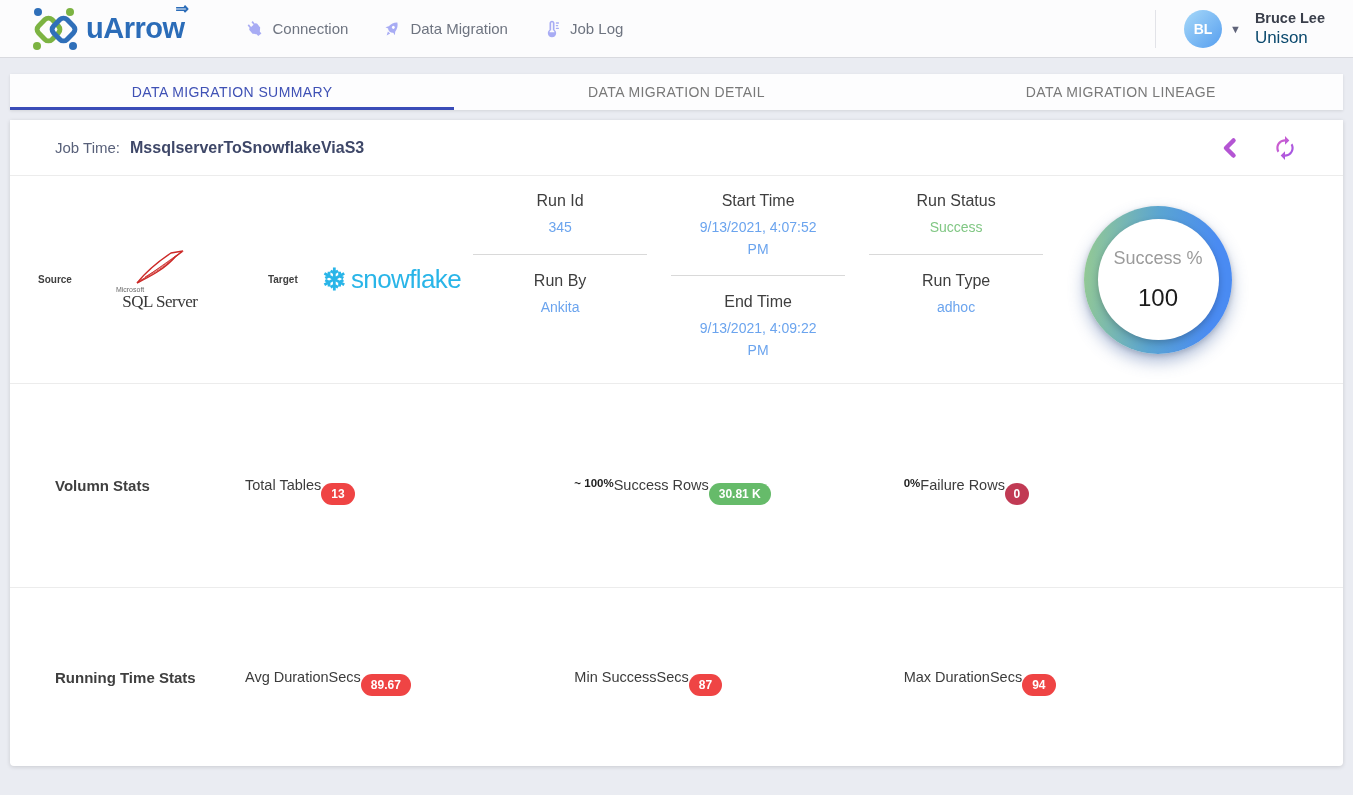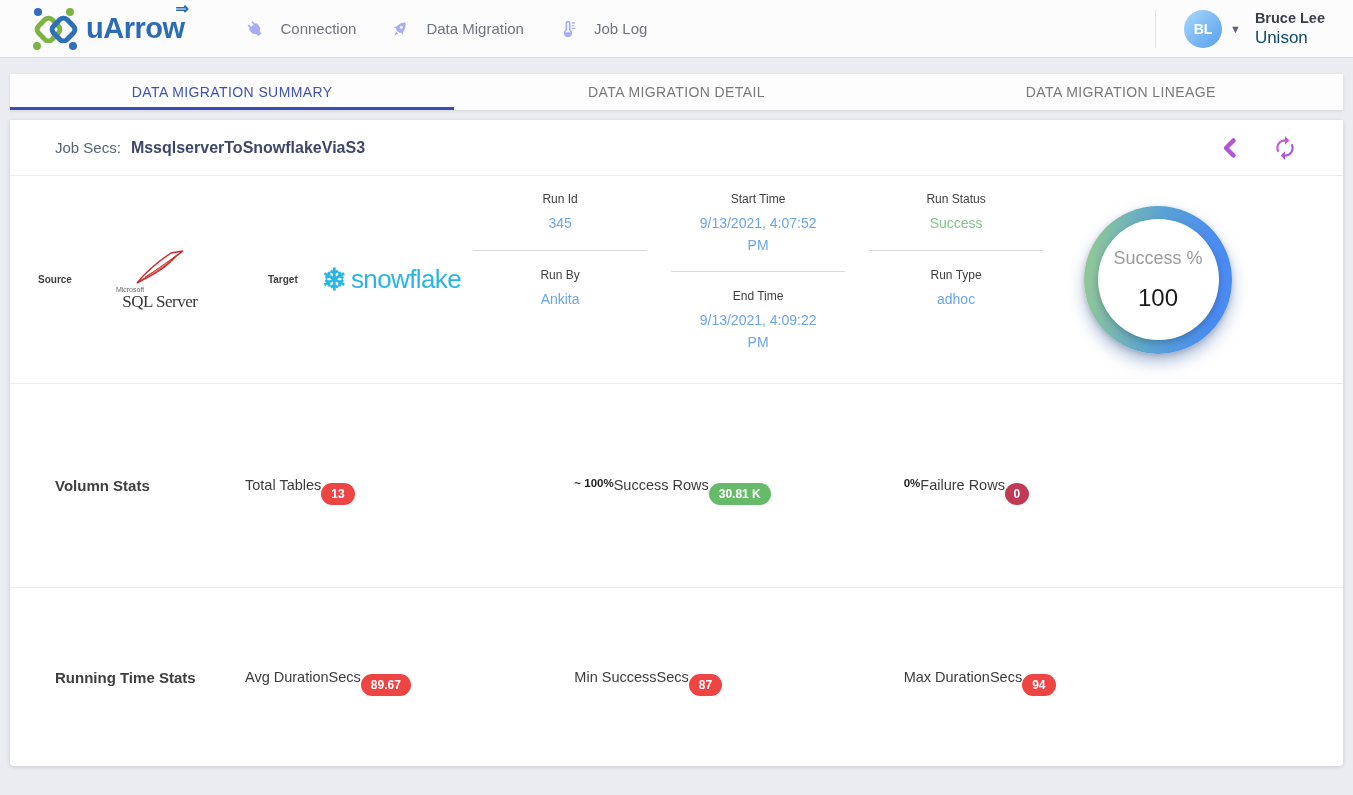--- a/index.html
+++ b/index.html
@@ -7,21 +7,21 @@
     font-family:"Liberation Sans", sans-serif; background:#eaecf2; }
 
   
   .header { height:58px; background:#fcfcfd; display:flex; align-items:center;
     padding:0 28px 0 30px; border-bottom:1px solid #d9dadf; }
   .logo { display:flex; align-items:center; gap:4px; }
   .logo-text { font-size:29px; font-weight:bold; color:#2b6cb8; letter-spacing:-0.5px; position:relative; }
   .logo-w { position:relative; }
   .logo-arrow { position:absolute; top:-13px; right:-4px; font-size:16px; font-weight:bold; color:#2b6cb8; }
   .nav { display:flex; align-items:center; gap:34px; margin-left:60px; }
-  .nav-item { display:flex; align-items:center; gap:16px; color:#6e7480; font-size:15px; cursor:pointer; }
+  .nav-item { display:flex; align-items:center; gap:8px; color:#6e7480; font-size:15px; cursor:pointer; }
   .nav-item svg { display:block; }
   .user-area { margin-left:auto; display:flex; align-items:center; }
   .user-sep { width:1px; height:38px; background:#e2e3e8; margin-right:28px; }
   .avatar { width:38px; height:38px; border-radius:50%;
     background:linear-gradient(135deg,#9fd3f8 10%,#5ea4f0 90%);
     color:#fff; font-weight:bold; font-size:14px;
     display:flex; align-items:center; justify-content:center; }
   .user-chevron { color:#5f6379; font-size:11px; margin:0 14px 0 8px; cursor:pointer; }
   .user-name { font-size:14.5px; font-weight:bold; color:#3a3f4b; line-height:1.35; }
   .user-org { font-size:17px; color:#0c4a6e; }
@@ -55,21 +55,21 @@
   .sql-swoosh { display:block; margin:0 auto 1px auto; }
   .sql-ms { font-size:7px; color:#6a6a6a; text-align:left; margin-left:12px; line-height:1; }
   .sql-product { font-size:17px; color:#383838; letter-spacing:-0.5px; line-height:1.05;
     font-family:"Liberation Serif", serif; font-weight:500; }
 
   .sf-logo { display:flex; align-items:center; gap:4px; color:#29b5e8; }
   .sf-mark { font-size:30px; line-height:1; font-weight:bold; }
   .sf-word { font-size:26px; font-weight:500; letter-spacing:-0.6px; }
 
   .field-col { width:198px; align-self:flex-start; padding-top:16px; text-align:center; }
-  .f-label { font-size:12px; color:#3e3e3e; margin-bottom:7px; }
+  .f-label { font-size:16px; color:#3e3e3e; margin-bottom:7px; }
   .f-value { font-size:14px; color:#6ba4ee; line-height:1.55; }
   .f-value.green { color:#81c784; }
   .f-value.time { max-width:132px; margin:0 auto; }
   .f-divider { border:none; border-top:1px solid #d9d9d9; width:88%; margin:15px auto 17px auto; }
 
   .gauge-wrap { flex:1; display:flex; justify-content:center; margin-right:62px; }
   .gauge { width:148px; height:148px; border-radius:50%;
     background:linear-gradient(95deg,#97cb90 0%,#5aa4d2 48%,#4a8bf2 85%);
     box-shadow:0 8px 16px rgba(80,110,170,.45), 0 2px 5px rgba(0,0,0,.18);
     display:flex; align-items:center; justify-content:center; }
@@ -156,21 +156,21 @@
 
 <div class="tabbar">
   <div class="tab active">DATA MIGRATION SUMMARY</div>
   <div class="tab">DATA MIGRATION DETAIL</div>
   <div class="tab">DATA MIGRATION LINEAGE</div>
 </div>
 
 <div class="card">
 
   <div class="job-row">
-    <span class="job-label">Job Secs:</span>
+    <span class="job-label">Job Time:</span>
     <span class="job-name">MssqlserverToSnowflakeViaS3</span>
     <div class="job-actions">
       <span class="icon-btn">
         <svg width="24" height="24" viewBox="0 0 24 24" fill="none" stroke="#b455d3" stroke-width="4.5" stroke-linecap="round" stroke-linejoin="round">
           <polyline points="15.5,4.5 8,12 15.5,19.5"></polyline>
         </svg>
       </span>
       <span class="icon-btn">
         <svg width="26" height="26" viewBox="0 0 24 24">
           <defs>

